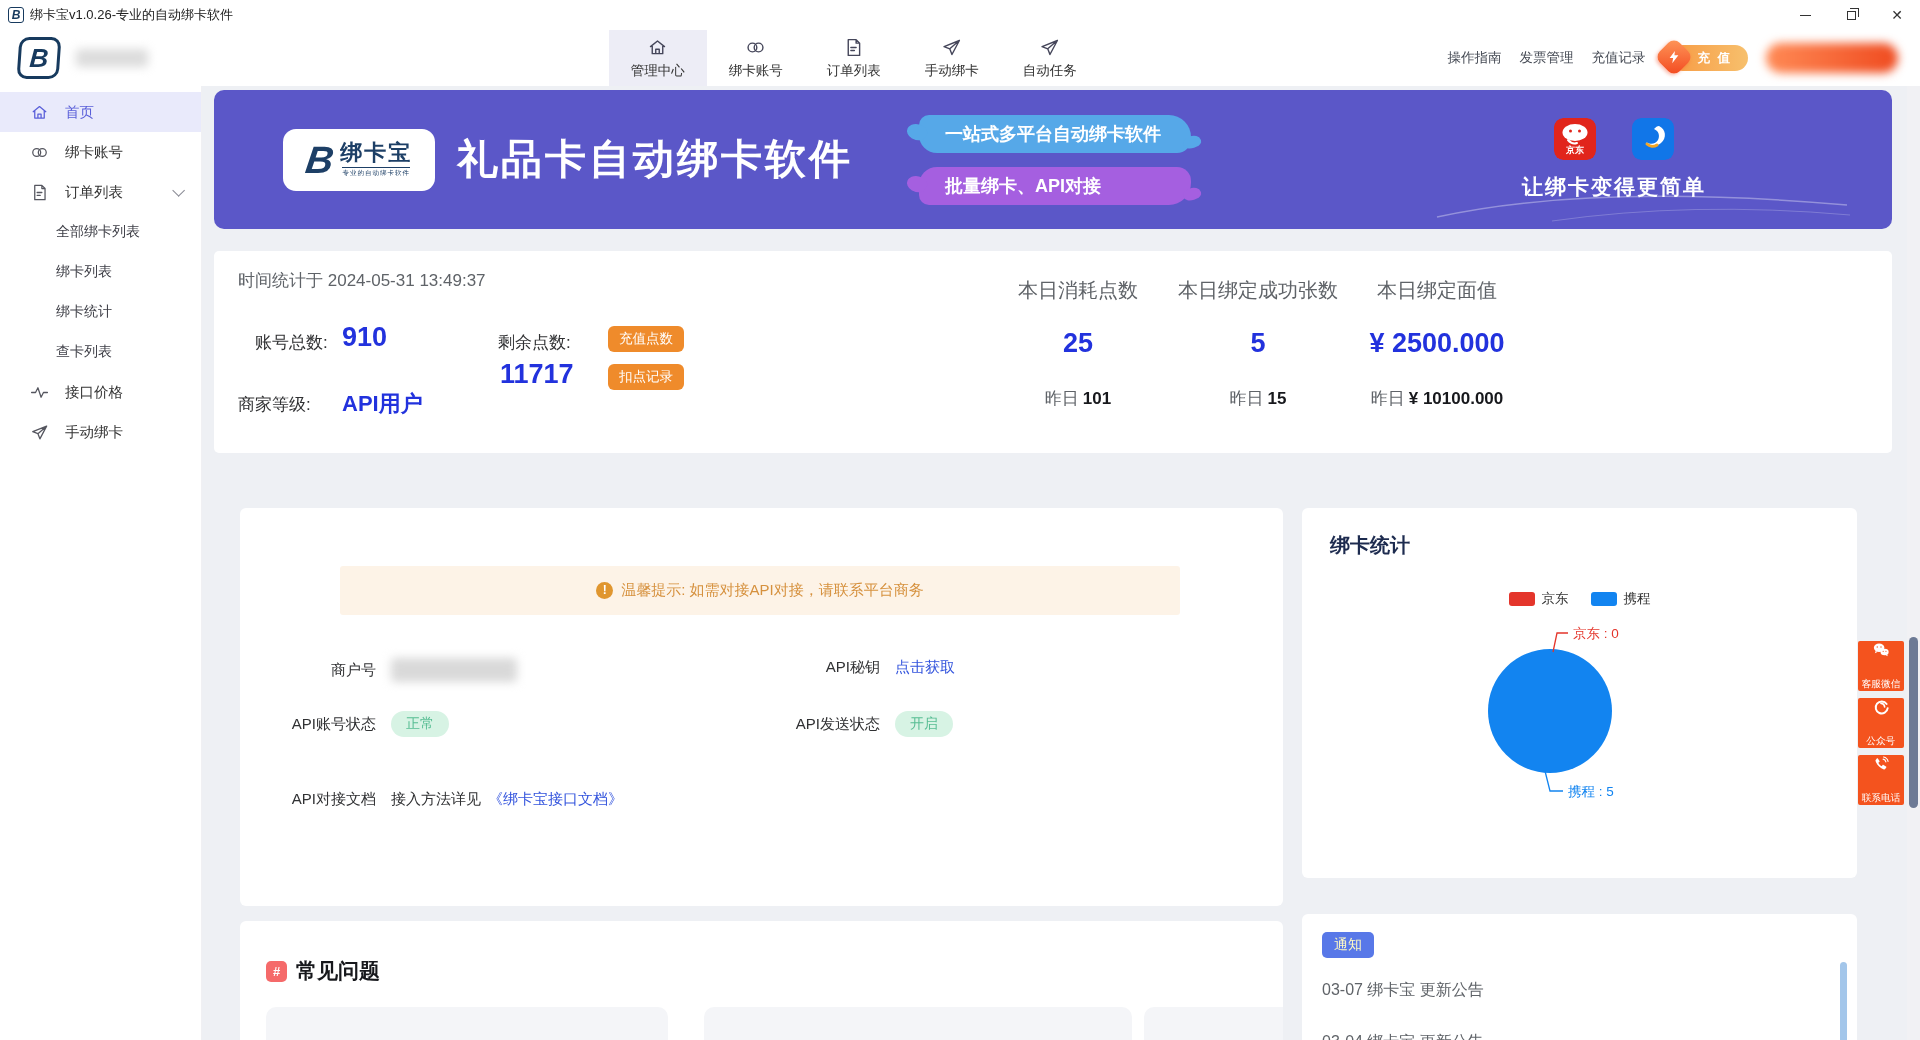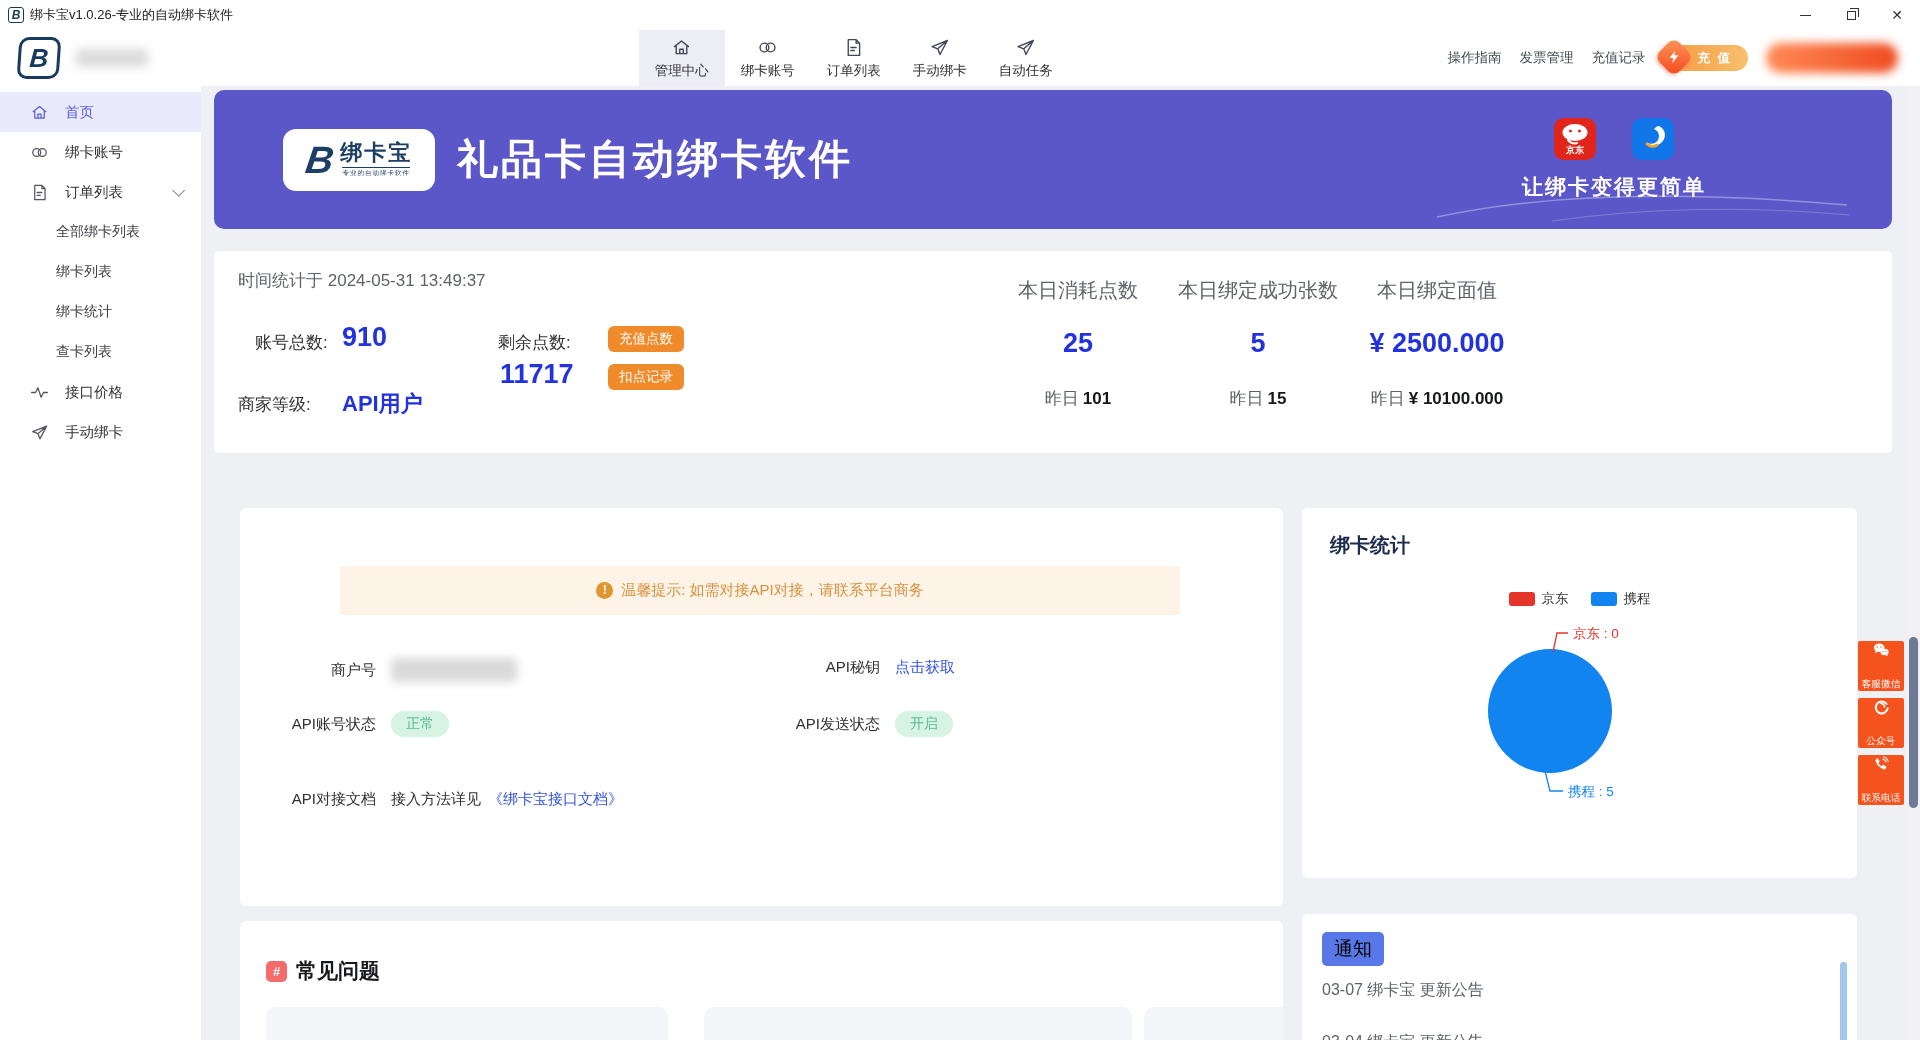--- a/index.html
+++ b/index.html
@@ -25,21 +25,21 @@
   
   .navbar { position:absolute; left:0; top:30px; right:0; height:56px; background:#fff;
     display:flex; align-items:stretch; z-index:25; }
   .nav-logo-wrap { display:flex; align-items:center; padding-left:18px; width:260px; }
   .nav-logo { width:42px; height:42px; border:3px solid #173a5e; border-radius:10px; background:#fff;
     color:#173a5e; font-weight:bold; font-style:italic; font-size:26px; display:flex;
     align-items:center; justify-content:center; transform:skewX(-4deg); }
   .blur-name { width:72px; height:18px; margin-left:16px; background:#dcdcdc; border-radius:3px;
     filter:blur(5px); }
   .nav-center { display:flex; margin:0 auto; align-items:stretch; }
-  .nav-item { width:86px; display:flex; flex-direction:column; align-items:center; justify-content:center;
+  .nav-item { width:98px; display:flex; flex-direction:column; align-items:center; justify-content:center;
     gap:4px; cursor:pointer; }
   .nav-item.active { background:#ededf6; }
   .nav-item svg { width:21px; height:21px; stroke:#45465a; fill:none; stroke-width:1.6;
     stroke-linecap:round; stroke-linejoin:round; }
   .nav-item .lbl { font-size:13.5px; color:#333; }
   .nav-right { display:flex; align-items:center; gap:18px; padding-right:22px; }
   .nav-link { font-size:13.5px; color:#454a54; cursor:pointer; }
   .recharge-pill { position:relative; height:26px; padding:0 16px 0 28px; border-radius:14px;
     background:linear-gradient(90deg,#f79a43,#f7c06d); color:#fff; font-size:12.5px; font-weight:bold;
     display:flex; align-items:center; letter-spacing:2px; cursor:pointer; margin-left:6px; }
@@ -141,21 +141,21 @@
   
   .faq-card { margin-top:15px; height:180px; overflow:hidden; }
   .faq-head { position:absolute; left:26px; top:36px; display:flex; align-items:center; gap:9px; }
   .faq-ico { width:21px; height:21px; border-radius:5px; background:#f56a6a; color:#fff; font-size:13px;
     font-weight:bold; display:flex; align-items:center; justify-content:center; }
   .faq-title { font-size:21px; font-weight:bold; color:#17181c; }
   .faq-stub { position:absolute; top:86px; height:60px; background:#f4f5f8; border-radius:10px; cursor:pointer; }
 
   
   .notice-card { margin-top:36px; height:200px; overflow:hidden; }
-  .notice-badge { position:absolute; left:20px; top:18px; background:#5878e8; color:#000000; font-size:19px;
+  .notice-badge { position:absolute; left:20px; top:18px; background:#5878e8; color:#fef9c3; font-size:14px;
     padding:4px 12px; border-radius:5px; }
   .notice-item { position:absolute; left:20px; font-size:16px; color:#5f6368; cursor:pointer; white-space:nowrap; }
   .notice-scroll { position:absolute; right:10px; top:48px; width:7px; height:110px; background:#a3c6ea;
     border-radius:4px; }
 
   
   .float-stack { position:absolute; right:16px; top:641px; width:46px; display:flex; flex-direction:column;
     gap:7px; z-index:40; }
   .float-btn { height:50px; background:#f4531e; border-radius:2px; display:flex; flex-direction:column;
     align-items:center; justify-content:center; gap:18px; cursor:pointer; }
@@ -289,20 +289,24 @@
         <path d="M120 46 Q 260 26 418 40" stroke="rgba(255,255,255,.22)" fill="none" stroke-width="1"></path>
       </svg>
       <div class="logo-box">
         <span class="logo-b">B</span>
         <span class="logo-col">
           <span class="logo-name">绑卡宝</span>
           <span class="logo-tag">专业的自动绑卡软件</span>
         </span>
       </div>
       <div class="banner-headline">礼品卡自动绑卡软件</div>
+      <div class="ribbons">
+        <div class="ribbon blue">一站式多平台自动绑卡软件</div>
+        <div class="ribbon purple">批量绑卡、API对接</div>
+      </div>
       <div class="banner-right">
         <div class="brand-icons">
           <svg class="brand-ico" viewBox="0 0 42 42">
             <rect width="42" height="42" rx="9" fill="#e1251b"></rect>
             <ellipse cx="21" cy="14.5" rx="12.5" ry="8.5" fill="#fff"></ellipse>
             <circle cx="16.5" cy="13" r="1.5" fill="#e1251b"></circle>
             <circle cx="25.5" cy="13" r="1.5" fill="#e1251b"></circle>
             <path d="M14 22 c2.5 3 6 4 9 3" stroke="#fff" stroke-width="2" fill="none" stroke-linecap="round"></path>
             <text x="21" y="35" font-size="9" fill="#fff" text-anchor="middle" font-weight="bold">京东</text>
           </svg>

